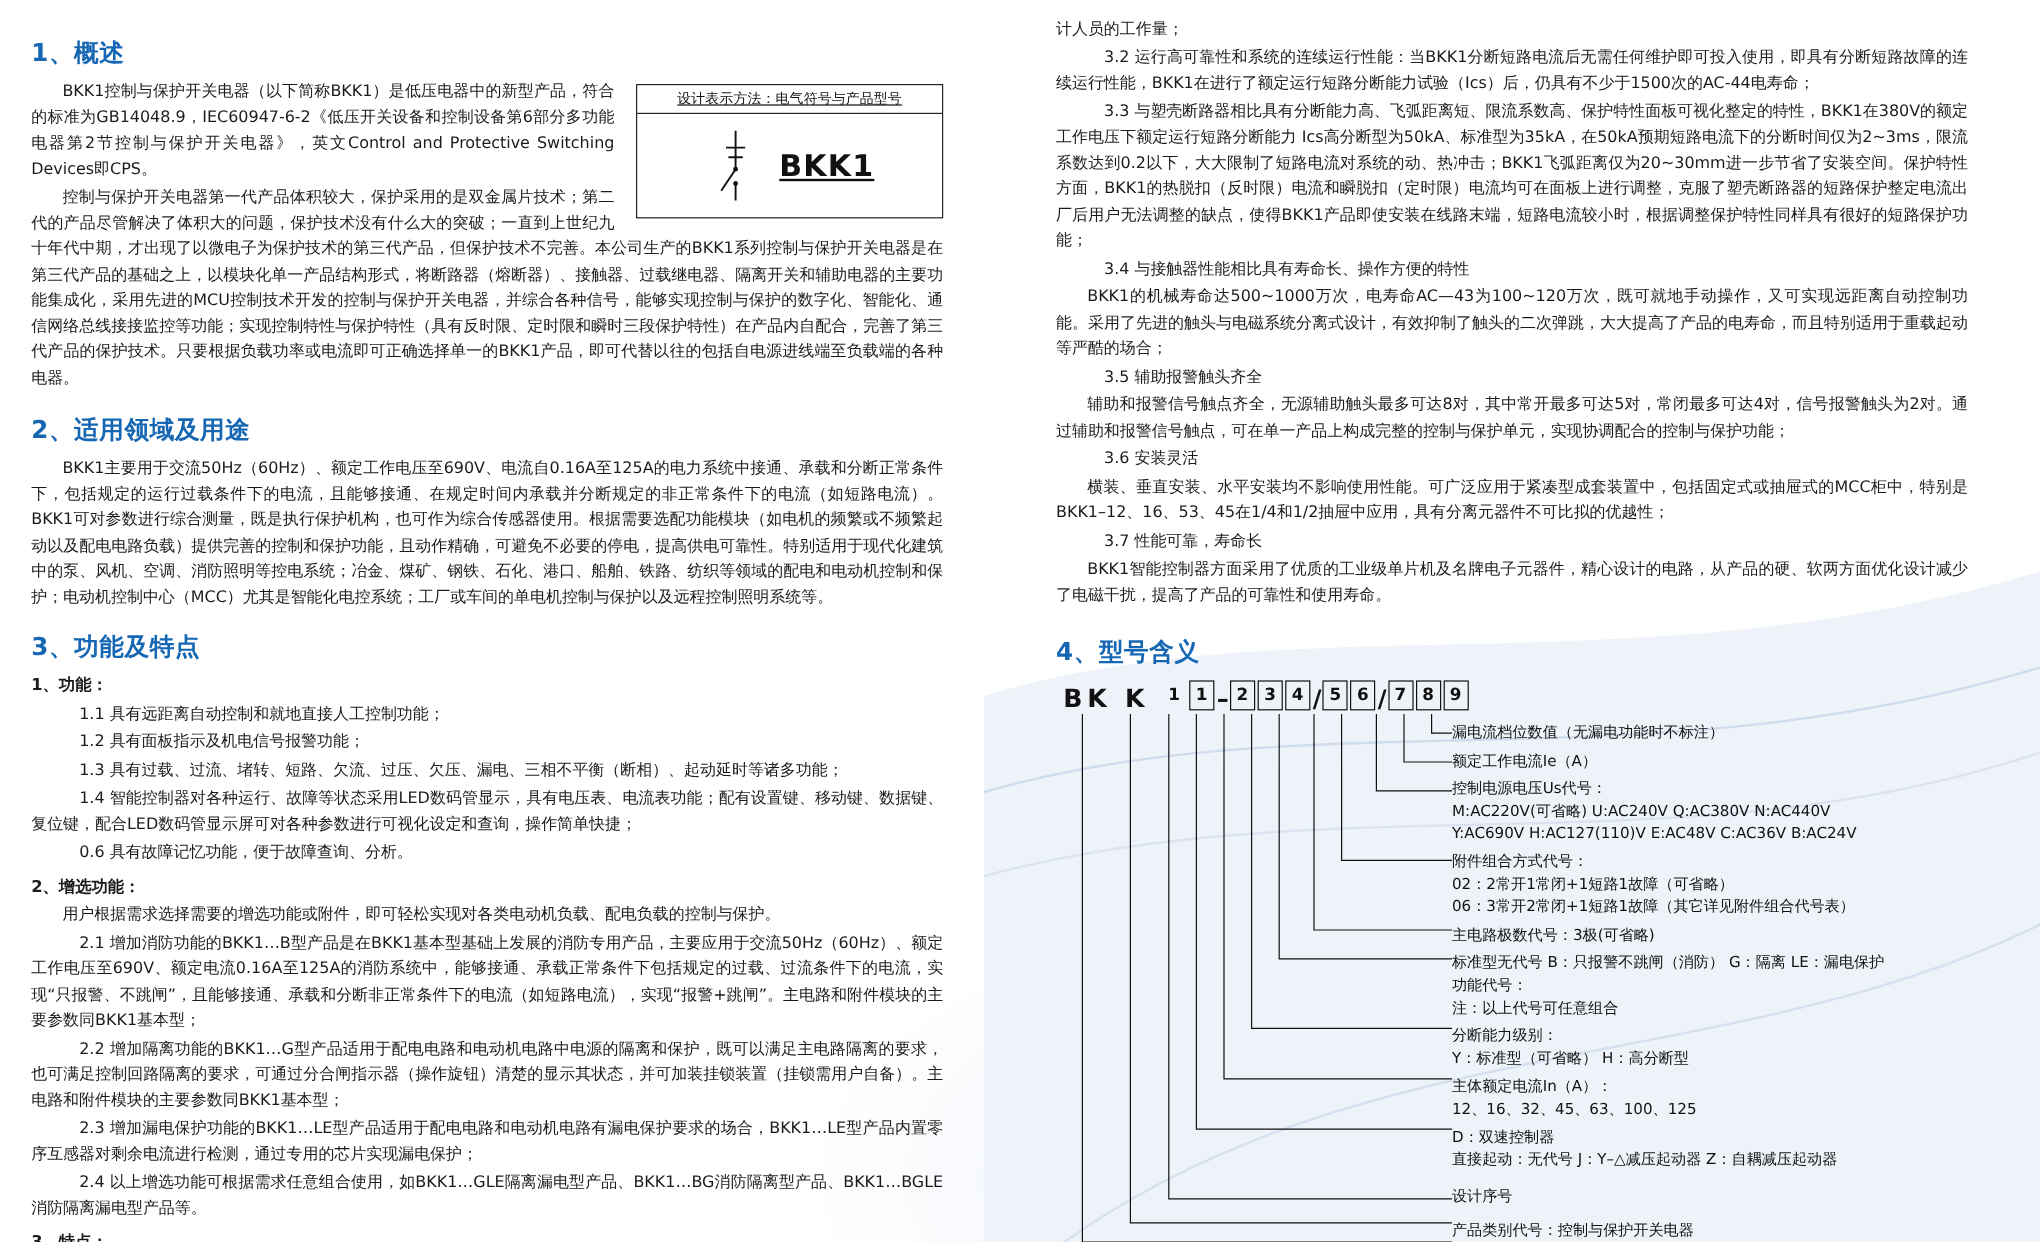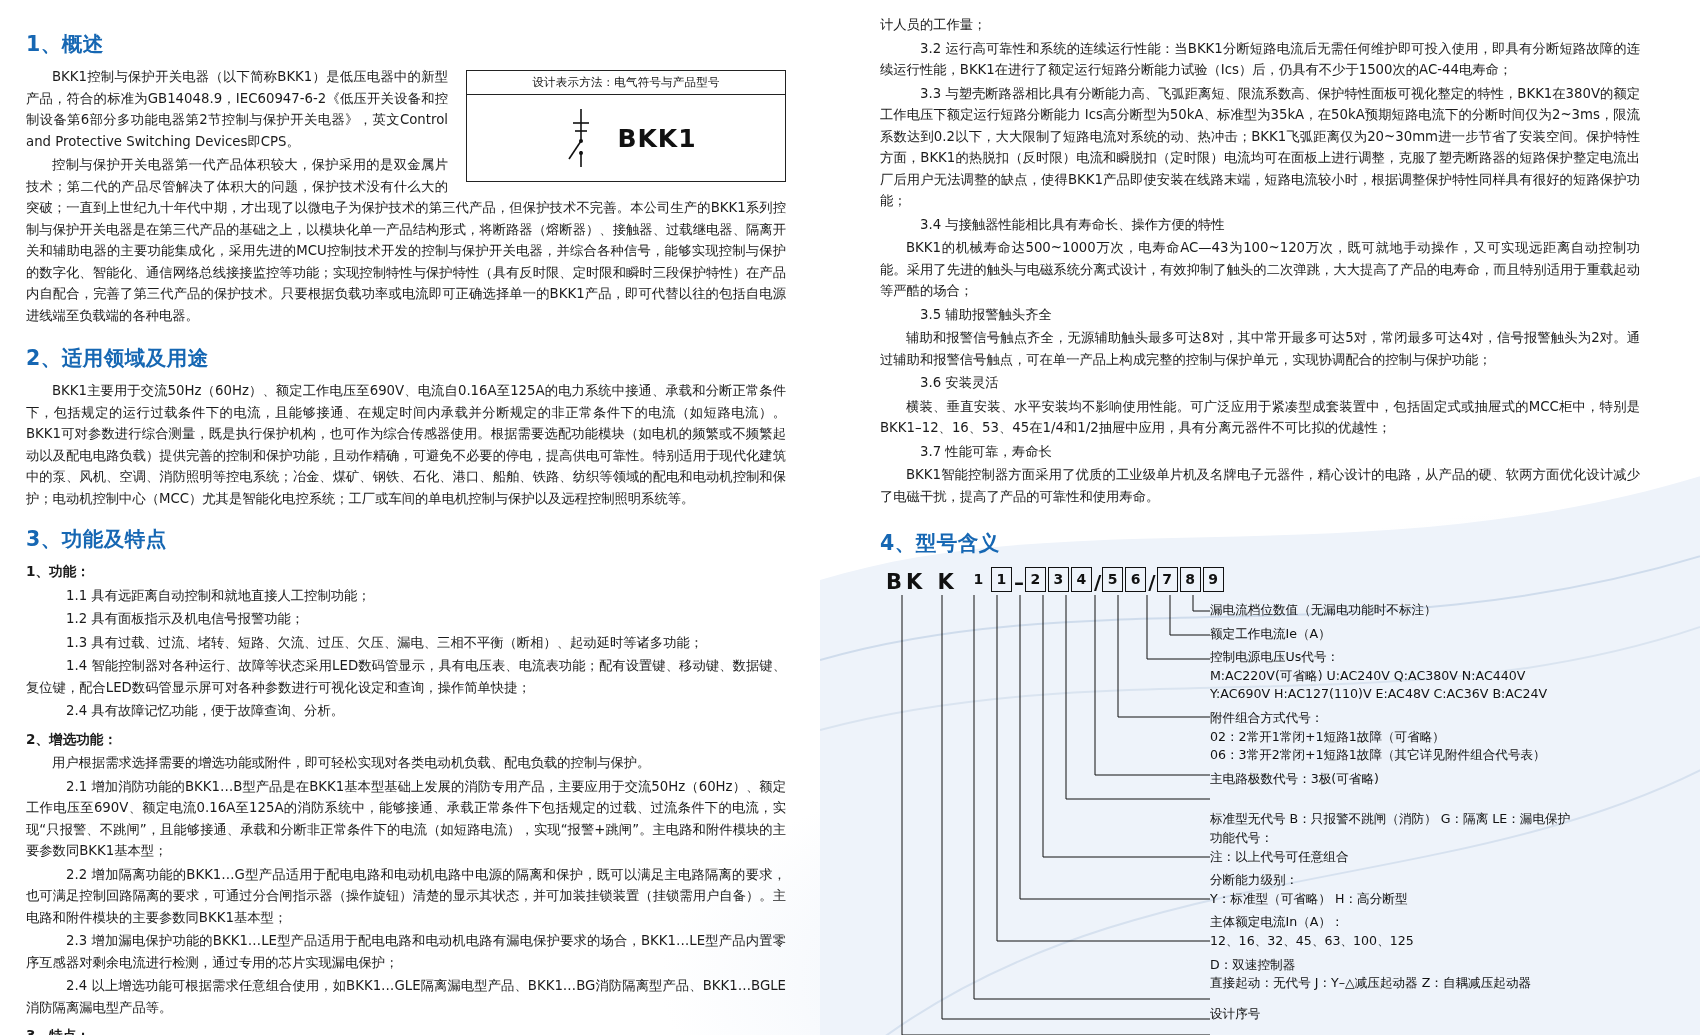--- a/index.html
+++ b/index.html
@@ -39,25 +39,26 @@
     font-size:13.3px;
     line-height:21.5px;
     text-align:justify;
     color:#1b1b1b;
   }
   p.ind{text-indent:26px;}
   p.ind2{text-indent:40px;}
   .bold{font-weight:bold;font-size:13.6px;margin-top:7px;}
   .fig{
     float:right;
-    width:320px;
+    width:256px;
     margin:4px 0 4px 18px;
     border:1px solid #222;
     box-sizing:border-box;
     background:#fff;
+    text-decoration:underline;
   }
   .fig-head{
     border-bottom:1px solid #222;
     font-size:11.5px;
     text-align:center;
     padding:4px 2px;
     letter-spacing:.2px;
   }
   .fig-body{
     height:86px;
@@ -140,21 +141,21 @@
     <h2 class="sec">2、适用领域及用途</h2>
     <p class="ind">BKK1主要用于交流50Hz（60Hz）、额定工作电压至690V、电流自0.16A至125A的电力系统中接通、承载和分断正常条件下，包括规定的运行过载条件下的电流，且能够接通、在规定时间内承载并分断规定的非正常条件下的电流（如短路电流）。BKK1可对参数进行综合测量，既是执行保护机构，也可作为综合传感器使用。根据需要选配功能模块（如电机的频繁或不频繁起动以及配电电路负载）提供完善的控制和保护功能，且动作精确，可避免不必要的停电，提高供电可靠性。特别适用于现代化建筑中的泵、风机、空调、消防照明等控电系统；冶金、煤矿、钢铁、石化、港口、船舶、铁路、纺织等领域的配电和电动机控制和保护；电动机控制中心（MCC）尤其是智能化电控系统；工厂或车间的单电机控制与保护以及远程控制照明系统等。</p>
 
     <h2 class="sec">3、功能及特点</h2>
 
     <p class="bold">1、功能：</p>
     <p class="ind2">1.1 具有远距离自动控制和就地直接人工控制功能；</p>
     <p class="ind2">1.2 具有面板指示及机电信号报警功能；</p>
     <p class="ind2">1.3 具有过载、过流、堵转、短路、欠流、过压、欠压、漏电、三相不平衡（断相）、起动延时等诸多功能；</p>
     <p class="ind2">1.4 智能控制器对各种运行、故障等状态采用LED数码管显示，具有电压表、电流表功能；配有设置键、移动键、数据键、复位键，配合LED数码管显示屏可对各种参数进行可视化设定和查询，操作简单快捷；</p>
-    <p class="ind2">2.4 具有故障记忆功能，便于故障查询、分析。</p>
+    <p class="ind2">0.6 具有故障记忆功能，便于故障查询、分析。</p>
 
     <p class="bold">2、增选功能：</p>
     <p class="ind">用户根据需求选择需要的增选功能或附件，即可轻松实现对各类电动机负载、配电负载的控制与保护。</p>
     <p class="ind2">2.1 增加消防功能的BKK1…B型产品是在BKK1基本型基础上发展的消防专用产品，主要应用于交流50Hz（60Hz）、额定工作电压至690V、额定电流0.16A至125A的消防系统中，能够接通、承载正常条件下包括规定的过载、过流条件下的电流，实现“只报警、不跳闸”，且能够接通、承载和分断非正常条件下的电流（如短路电流），实现“报警+跳闸”。主电路和附件模块的主要参数同BKK1基本型；</p>
     <p class="ind2">2.2 增加隔离功能的BKK1…G型产品适用于配电电路和电动机电路中电源的隔离和保护，既可以满足主电路隔离的要求，也可满足控制回路隔离的要求，可通过分合闸指示器（操作旋钮）清楚的显示其状态，并可加装挂锁装置（挂锁需用户自备）。主电路和附件模块的主要参数同BKK1基本型；</p>
     <p class="ind2">2.3 增加漏电保护功能的BKK1…LE型产品适用于配电电路和电动机电路有漏电保护要求的场合，BKK1…LE型产品内置零序互感器对剩余电流进行检测，通过专用的芯片实现漏电保护；</p>
     <p class="ind2">2.4 以上增选功能可根据需求任意组合使用，如BKK1…GLE隔离漏电型产品、BKK1…BG消防隔离型产品、BKK1…BGLE消防隔离漏电型产品等。</p>
 
     <p class="bold">3、特点：</p>
 
@@ -234,21 +235,21 @@
         <div class="lab" style="margin-bottom:5px;">
           <span class="sub">控制电源电压Us代号：</span>
           <span class="sub">M:AC220V(可省略)   U:AC240V  Q:AC380V   N:AC440V</span>
           <span class="sub">Y:AC690V  H:AC127(110)V  E:AC48V  C:AC36V  B:AC24V</span>
         </div>
         <div class="lab" style="margin-bottom:5px;">
           <span class="sub">附件组合方式代号：</span>
           <span class="sub">02：2常开1常闭+1短路1故障（可省略）</span>
           <span class="sub">06：3常开2常闭+1短路1故障（其它详见附件组合代号表）</span>
         </div>
-        <div class="lab" style="margin-bottom:22px;">
+        <div class="lab" style="margin-bottom:5px;">
           <span class="sub">主电路极数代号：3极(可省略)</span>
         </div>
         <div class="lab" style="margin-bottom:5px;">
           <span class="sub">标准型无代号  B：只报警不跳闸（消防）  G：隔离  LE：漏电保护</span>
           <span class="sub">功能代号：</span>
           <span class="sub">注：以上代号可任意组合</span>
         </div>
         <div class="lab" style="margin-bottom:5px;">
           <span class="sub">分断能力级别：</span>
           <span class="sub">Y：标准型（可省略）  H：高分断型</span>

